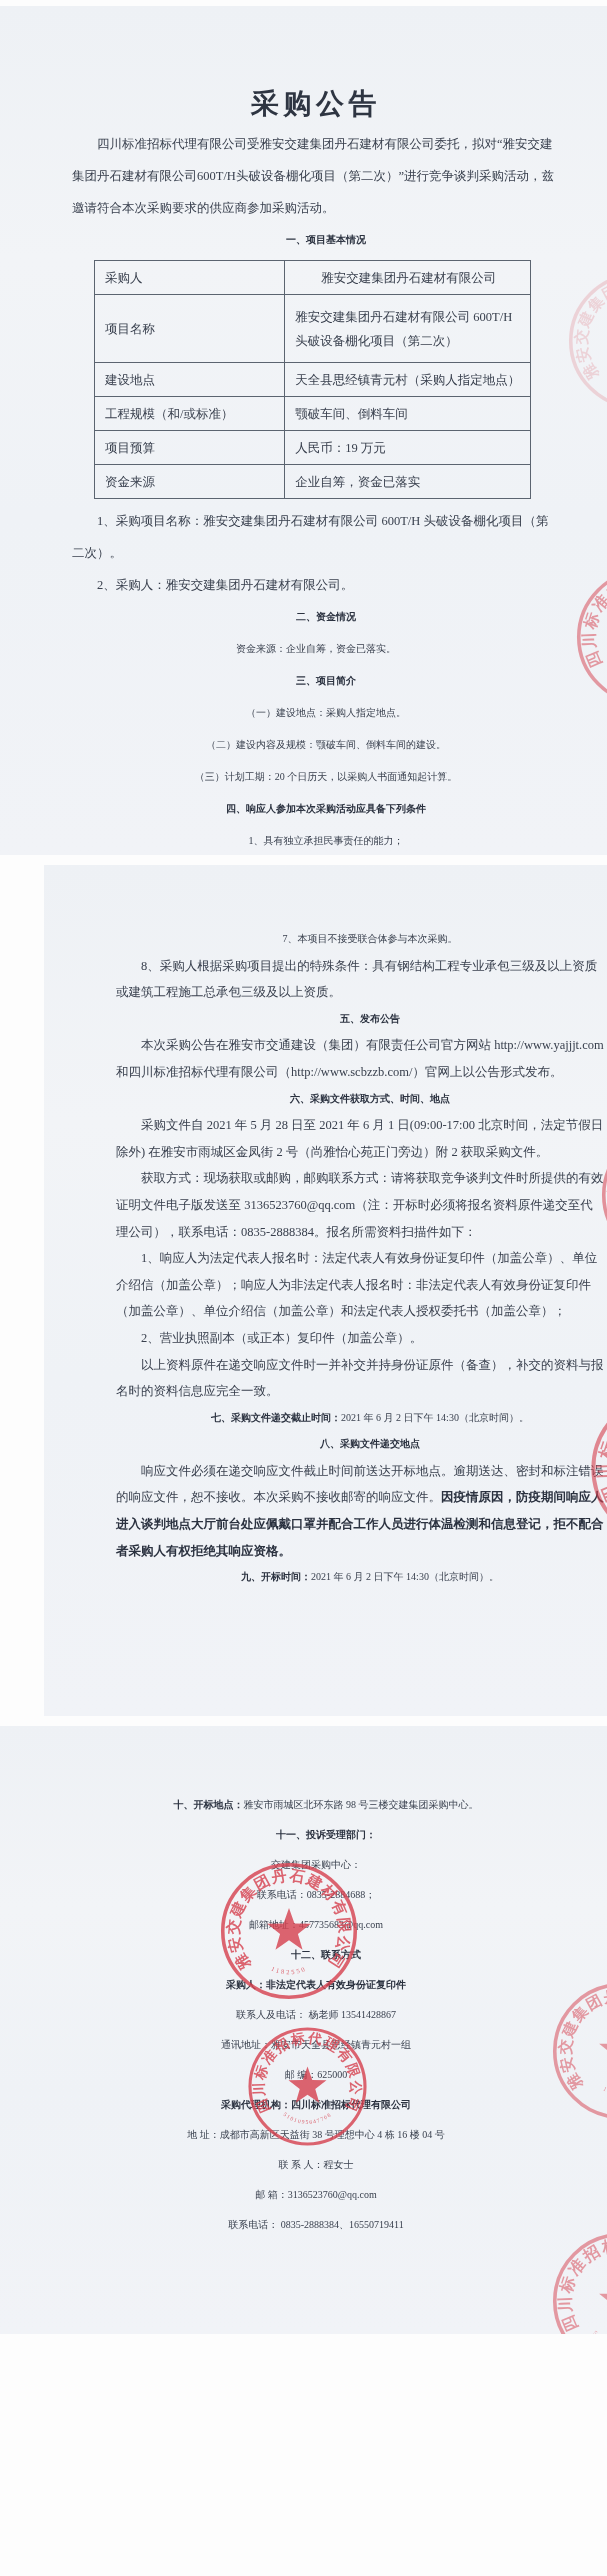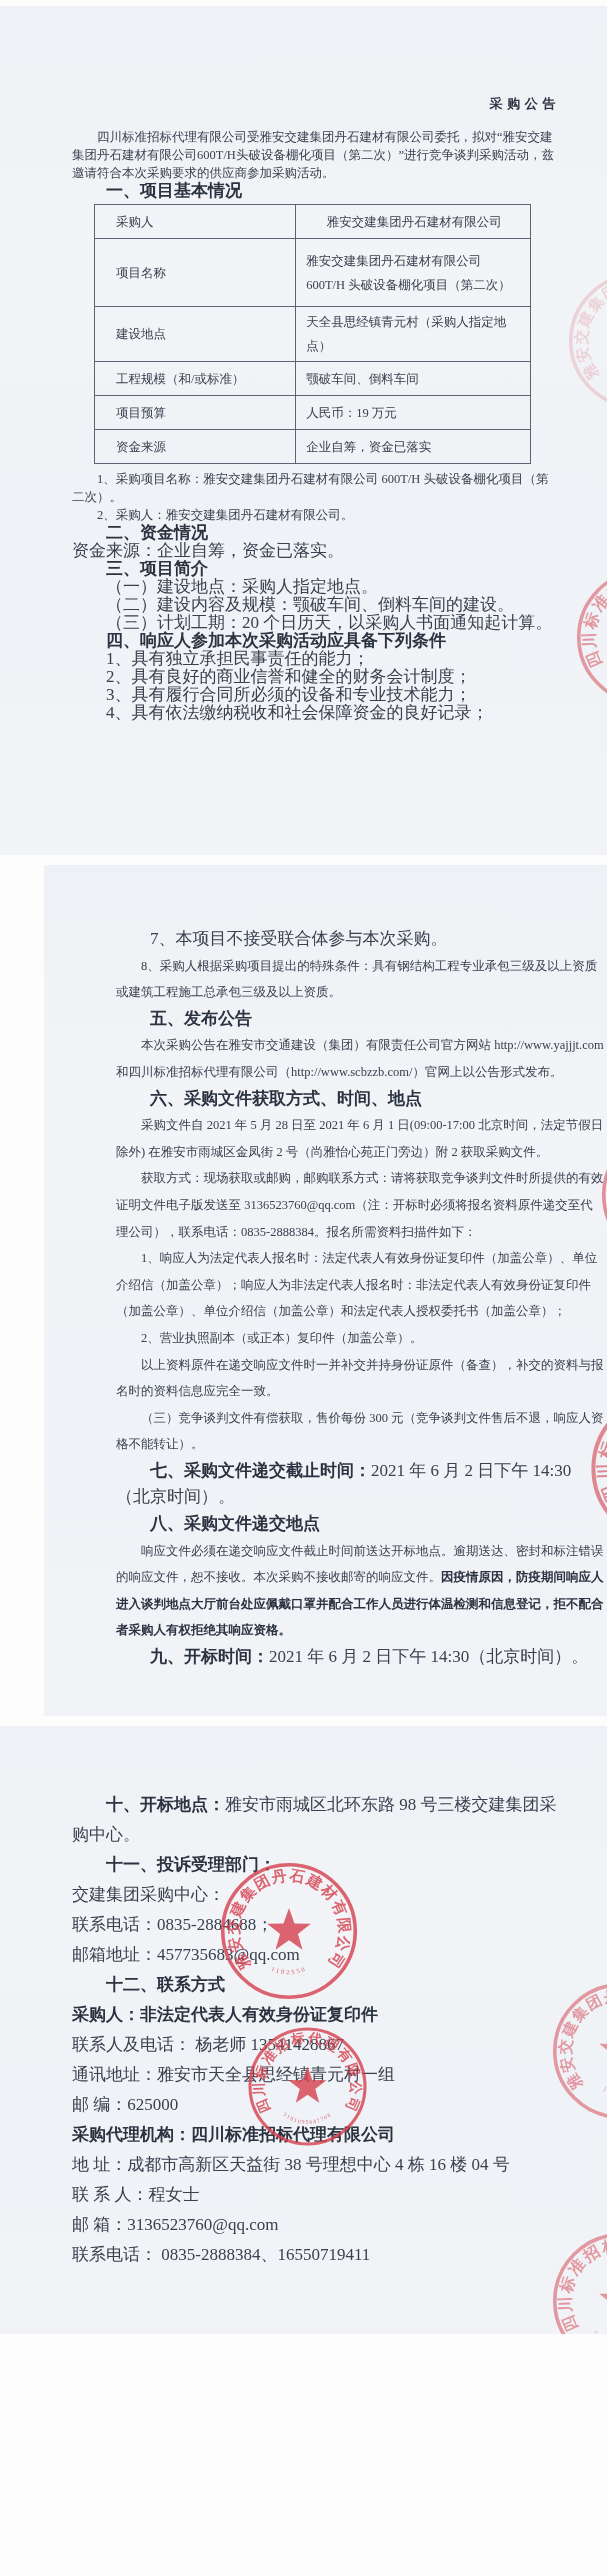--- a/index.html
+++ b/index.html
@@ -10,40 +10,40 @@
   }
   .page{
     position:relative;width:607px;overflow:hidden;
     background:linear-gradient(180deg,#eef1f5 0%,#f2f4f7 30%,#eff2f6 60%,#f1f3f7 100%);
     box-sizing:border-box;
   }
   #page1{height:849px;margin-top:6px;padding:85px 47px 0 72px;}
   #page2{height:851px;margin-top:10px;padding:61px 47px 0 72px;margin-left:44px;}
   #page3{height:608px;margin-top:10px;padding:64px 47px 0 72px;}
   .doc-title{
-    text-align:right;font-size:13px;font-weight:bold;color:#2e3542;
+    text-align:center;font-size:28px;font-weight:bold;color:#2e3542;
     letter-spacing:4.6px;margin:0 0 10.6px 0;line-height:26px;
   }
-  #page1 .line, #page1 .para{line-height:18px;font-family:Liberation Serif, serif;}
+  #page1 .line, #page1 .para{line-height:32px;font-family:Liberation Serif, serif;}
   #page2 .line, #page2 .para{line-height:26.6px;}
   #page3 .line, #page3 .para{line-height:30px;}
   .para{font-size:12.5px;margin:0;text-indent:2em;}
-  .line{font-size:17px;margin:0;text-indent:2em;}
+  .line{font-size:10px;margin:0;text-indent:2em;text-align:center;}
   .noindent{text-indent:0;}
   .h{font-weight:bold;color:#2b3240;}
   b,.b{font-weight:bold;color:#2b3240;}
   table.info{
     border-collapse:collapse;margin:4.6px 0 6px 22px;width:437px;
     text-indent:0;
   }
   table.info td{
     border:0.8px solid #5b6470;font-size:12.5px;color:#39404e;
     padding:3px 7.6px 3px 10.6px;line-height:24px;vertical-align:middle;
   }
-  table.info td.lbl{width:171px;padding-left:21px;}
+  table.info td.lbl{width:171px;padding-left:10px;}
   table.info tr.r1 td.val{text-align:center;}
   table.info tr.r2 td{height:61px;}
   table.info td{height:27px;}
   .stamp{position:absolute;pointer-events:none;}
   .sym-defs{position:absolute;width:0;height:0;overflow:hidden;}
 </style>
 </head>
 <body>
 
 <svg class="sym-defs" aria-hidden="true">
@@ -140,21 +140,20 @@
 
   <p class="line h">五、发布公告</p>
   <p class="para">本次采购公告在雅安市交通建设（集团）有限责任公司官方网站 http://www.yajjjt.com 和四川标准招标代理有限公司（http://www.scbzzb.com/）官网上以公告形式发布。</p>
 
   <p class="line h">六、采购文件获取方式、时间、地点</p>
   <p class="para">采购文件自 2021 年 5 月 28 日至 2021 年 6 月 1 日(09:00-17:00 北京时间，法定节假日除外) 在雅安市雨城区金凤街 2 号（尚雅怡心苑正门旁边）附 2 获取采购文件。</p>
   <p class="para">获取方式：现场获取或邮购，邮购联系方式：请将获取竞争谈判文件时所提供的有效证明文件电子版发送至 3136523760@qq.com（注：开标时必须将报名资料原件递交至代理公司），联系电话：0835-2888384。报名所需资料扫描件如下：</p>
   <p class="para">1、响应人为法定代表人报名时：法定代表人有效身份证复印件（加盖公章）、单位介绍信（加盖公章）；响应人为非法定代表人报名时：非法定代表人有效身份证复印件（加盖公章）、单位介绍信（加盖公章）和法定代表人授权委托书（加盖公章）；</p>
   <p class="para">2、营业执照副本（或正本）复印件（加盖公章）。</p>
   <p class="para">以上资料原件在递交响应文件时一并补交并持身份证原件（备查），补交的资料与报名时的资料信息应完全一致。</p>
-  <p class="para">（三）竞争谈判文件有偿获取，售价每份 300 元（竞争谈判文件售后不退，响应人资格不能转让）。</p>
 
   <p class="line"><b>七、采购文件递交截止时间：</b><span>2021 年 6 月 2 日下午 14:30（北京时间）。</span></p>
 
   <p class="line h">八、采购文件递交地点</p>
   <p class="para"><span>响应文件必须在递交响应文件截止时间前送达开标地点。逾期送达、密封和标注错误的响应文件，恕不接收。本次采购不接收邮寄的响应文件。</span><b>因疫情原因，防疫期间响应人进入谈判地点大厅前台处应佩戴口罩并配合工作人员进行体温检测和信息登记，拒不配合者采购人有权拒绝其响应资格。</b></p>
 
   <p class="line"><b>九、开标时间：</b><span>2021 年 6 月 2 日下午 14:30（北京时间）。</span></p>
 
   <svg class="stamp" style="left:554px;top:258px;width:144px;height:144px;opacity:.55;" viewBox="0 0 200 200">
       <use href="#seal-company"></use>

